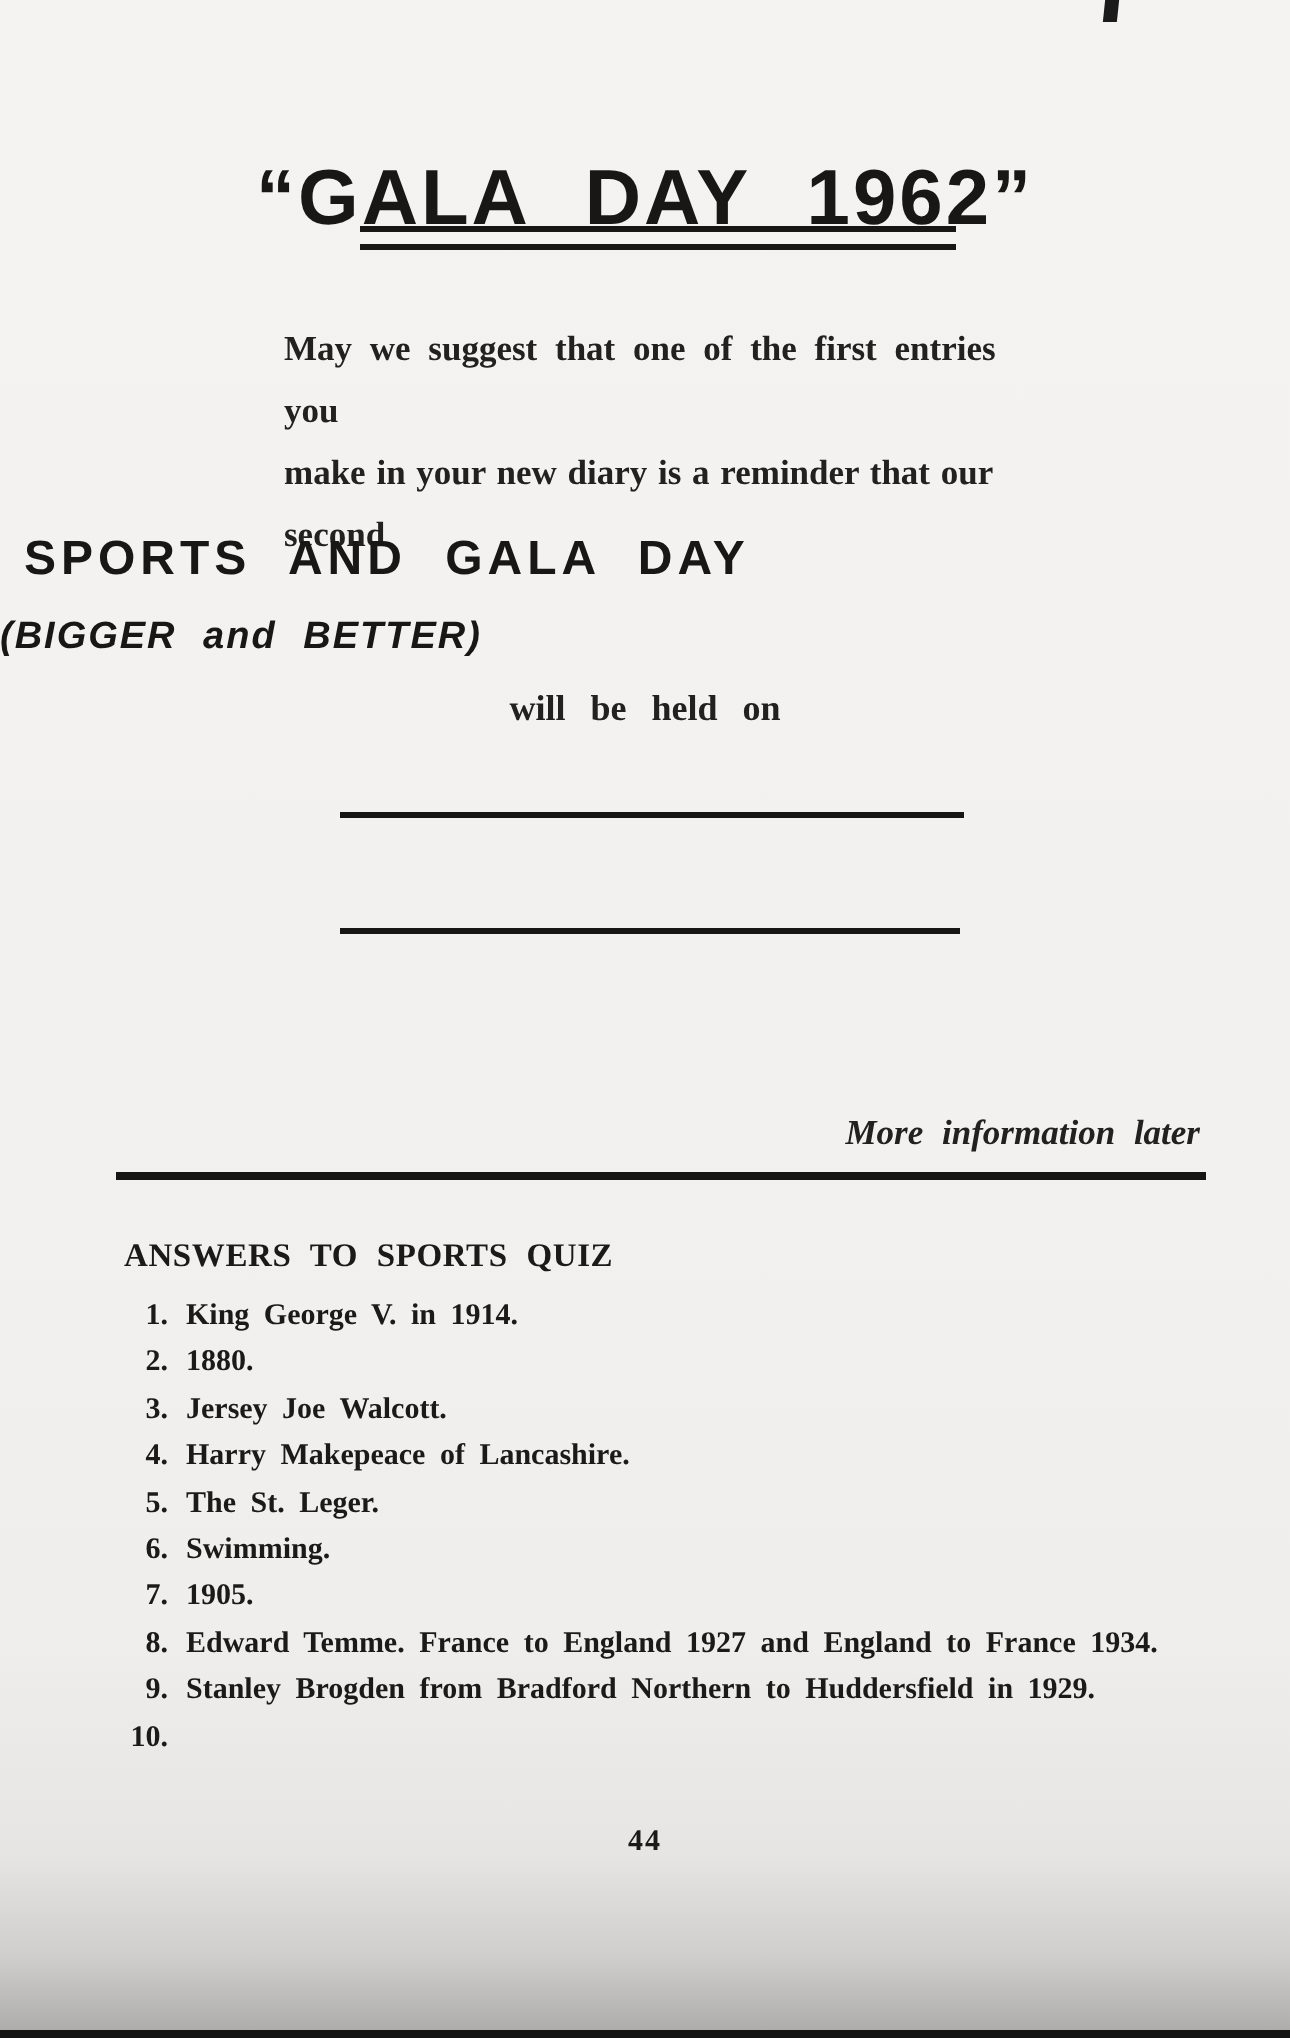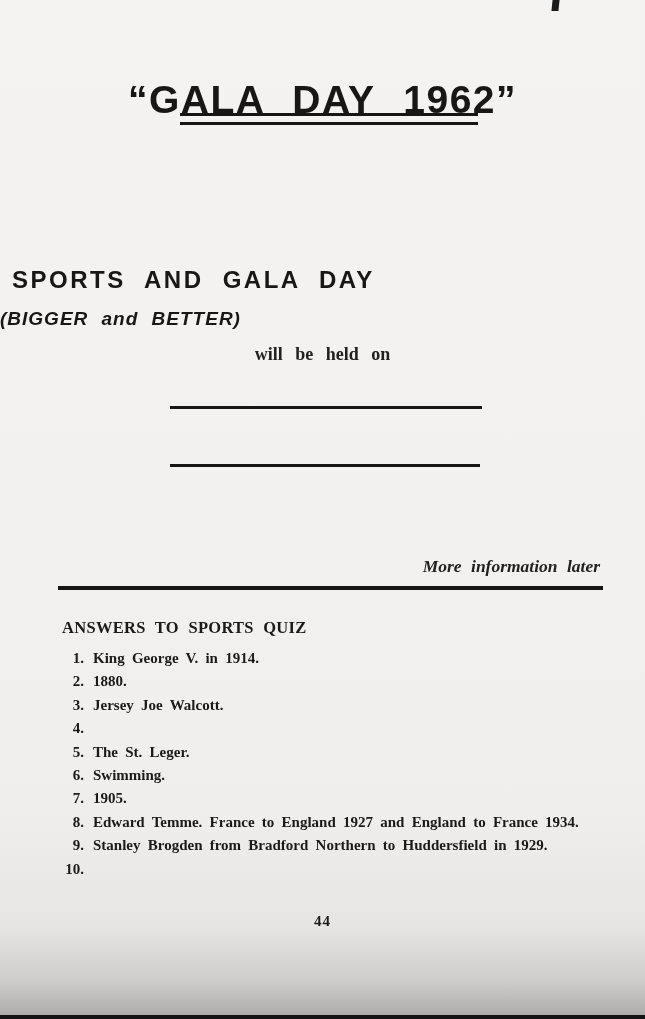--- a/index.html
+++ b/index.html
@@ -170,20 +170,24 @@
 <body>
 
 <div class="scan-page">
 
   <div class="corner-mark"></div>
 
   <h1 class="gala-title">“GALA DAY 1962”</h1>
 
   <div class="double-rule"></div>
 
+  <div class="intro">
+    <div class="line1">May we suggest that one of the first entries you</div>
+    <div class="line2">make in your new diary is a reminder that our second</div>
+  </div>
 
   <h2 class="sports-heading">SPORTS AND GALA DAY</h2>
 
   <h3 class="sports-sub">(BIGGER and BETTER)</h3>
 
   <div class="held-on">will be held on</div>
 
   <div class="rule rule-date-top"></div>
 
 
@@ -206,20 +210,21 @@
       <span class="txt">1880.</span>
     </div>
 
     <div class="quiz-row">
       <span class="num">3.</span>
       <span class="txt">Jersey Joe Walcott.</span>
     </div>
 
     <div class="quiz-row">
       <span class="num">4.</span>
+      <span class="txt">Harry Makepeace of Lancashire.</span>
     </div>
 
     <div class="quiz-row">
       <span class="num">5.</span>
       <span class="txt">The St. Leger.</span>
     </div>
 
     <div class="quiz-row">
       <span class="num">6.</span>
       <span class="txt">Swimming.</span>

